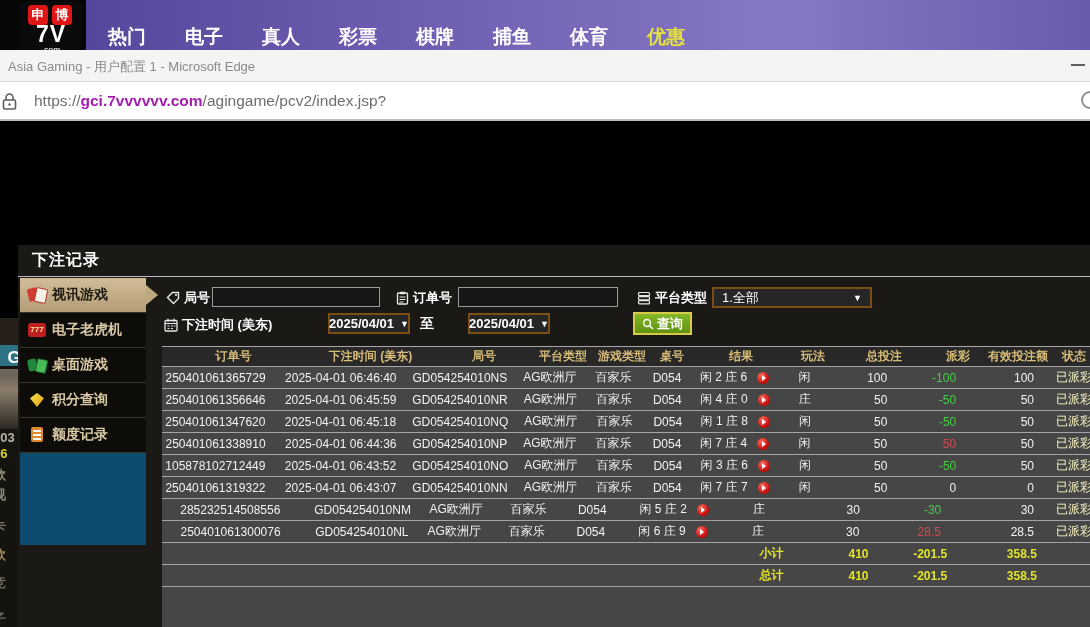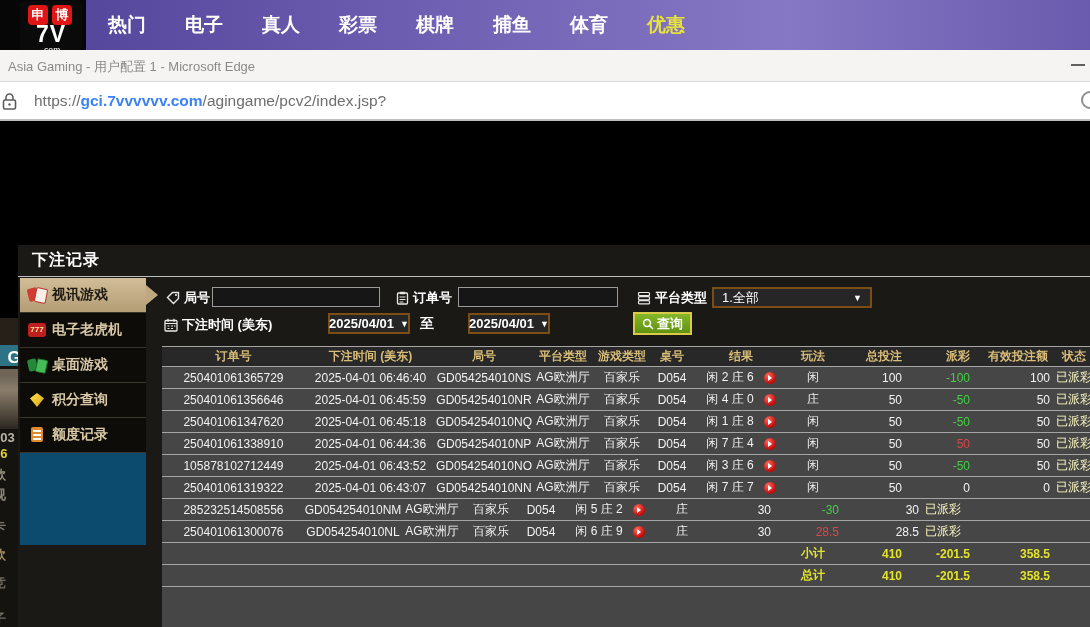--- a/index.html
+++ b/index.html
@@ -12,34 +12,34 @@
          background:linear-gradient(90deg,#4e4196 0%,#6c5cb0 35%,#8678c4 72%,#6a5bae 100%); }
   .nav-black { position:absolute; left:0; top:0; width:86px; height:50px; background:#060606; }
   .logo { position:absolute; left:20px; top:1px; width:62px; height:49px; background:#0a0a0a; border-radius:5px; }
   .logo .badge { position:absolute; top:4px; width:20px; height:20px; background:#e01515; border-radius:4px;
                  color:#fff; font-size:13px; font-weight:bold; text-align:center; line-height:20px; }
   .logo .b1 { left:8px; } .logo .b2 { left:32px; }
   .logo .seven { position:absolute; top:21px; left:0; width:62px; text-align:center; color:#fff;
                  font-size:23px; font-weight:900; letter-spacing:1px; line-height:24px; }
   .logo .dotcom { position:absolute; top:44px; left:0; width:62px; text-align:center; color:#ddd;
                   font-size:8px; font-weight:bold; }
-  .nav-items { position:absolute; left:108px; top:0; height:50px; display:flex; align-items:center; gap:39px; }
+  .nav-items { position:absolute; left:108px; top:0; height:50px; display:flex; align-items:flex-end; gap:39px; }
   .nav-item { color:#fff; font-size:19px; font-weight:bold; white-space:nowrap; cursor:pointer; }
   .nav-item.hl { color:#e6e33c; }
 
   
   .titlebar { position:absolute; left:0; top:50px; width:1090px; height:32px; background:#f5f4f2;
               border-bottom:1px solid #dcdad8; }
   .titlebar .ttext { position:absolute; left:8px; top:8px; font-size:13px; color:#8c8a88; }
   .min-btn { position:absolute; left:1071px; top:64px; width:14px; height:2px; background:#606060; }
   .urlbar { position:absolute; left:0; top:82px; width:1090px; height:39px; background:#ffffff;
             border-bottom:2px solid #bdbdbd; }
   .lock { position:absolute; left:2px; top:11px; }
   .urltext { position:absolute; left:34px; top:10px; font-size:15.5px; color:#6e6e6e; white-space:nowrap; }
-  .urltext .domain { color:#3b82f6; font-weight:bold;text-align:center; }
+  .urltext .domain { color:#a21caf; font-weight:bold;text-align:center; }
   .reload-part { position:absolute; left:1081px; top:9px; width:18px; height:18px;
                  border:2px solid #8f8f8f; border-radius:50%; }
 
   
   .stage { position:absolute; left:0; top:121px; width:1090px; height:506px; background:#000; }
   .game-band { position:absolute; left:0; top:197px; width:1090px; height:48px; background:#100e0c; }
   .band-left { position:absolute; left:0; top:0; width:190px; height:48px; background:#262019; }
   .g-box { position:absolute; left:0px; top:27px; width:28px; height:26px; background:#2e7286; color:#fff;
            font-size:17px; font-weight:bold; text-align:center; line-height:26px; }
   .ag-text { position:absolute; left:31px; top:41px; color:#cfcfcf; font-size:6px; font-style:italic; letter-spacing:1px; }
@@ -102,21 +102,21 @@
   .to-label { position:absolute; color:#fff; font-size:14px; font-weight:bold; }
   .query-btn { position:absolute; height:23px; padding:0 7px; background:linear-gradient(180deg,#85b728,#5f9212);
                border:2px solid #d9cb4a; color:#fff; font-size:13px; font-weight:bold; display:flex;
                align-items:center; gap:3px; cursor:pointer; }
 
   
   .btable { position:absolute; left:0; top:68px; width:928px; height:281px; background:#464646;
             border-top:1px solid #a5a5a5; overflow:hidden; }
   .hrow, .trow { display:flex; border-bottom:1px solid #a5a5a5; }
   .hrow { height:20px; background:#282828; }
-  .trow { height:22px; background:#464646; }
+  .trow { height:22px; background:#464646;gap:16px; }
   .hcell { color:#d8bc78; font-size:12px; font-weight:bold; display:flex; align-items:center;
            justify-content:center; white-space:nowrap; }
   .cell { color:#f2f2f2; font-size:12px; display:flex; align-items:center; justify-content:center; white-space:nowrap; }
   .c1{width:143px}.c2{width:131px}.c3{width:96px}.c4{width:62px}.c5{width:56px}.c6{width:44px}
   .c7{width:94px}.c8{width:50px}.c9{width:72px}.c10{width:68px}.c11{width:80px}.c12{width:32px}
   .hcell.c9,.hcell.c10,.cell.num { justify-content:flex-end; padding-right:8px; }
   .pay-green { color:#44cf44; } .pay-red { color:#d24a4a; } .pay-white { color:#f2f2f2; }
   .status { color:#fef9c3; overflow:visible; }
   .play-icon { width:12px; height:12px; border-radius:50%; flex:none; margin-left:10px;
                background:radial-gradient(circle at 35% 30%,#ff6a5a,#c40808 70%);

